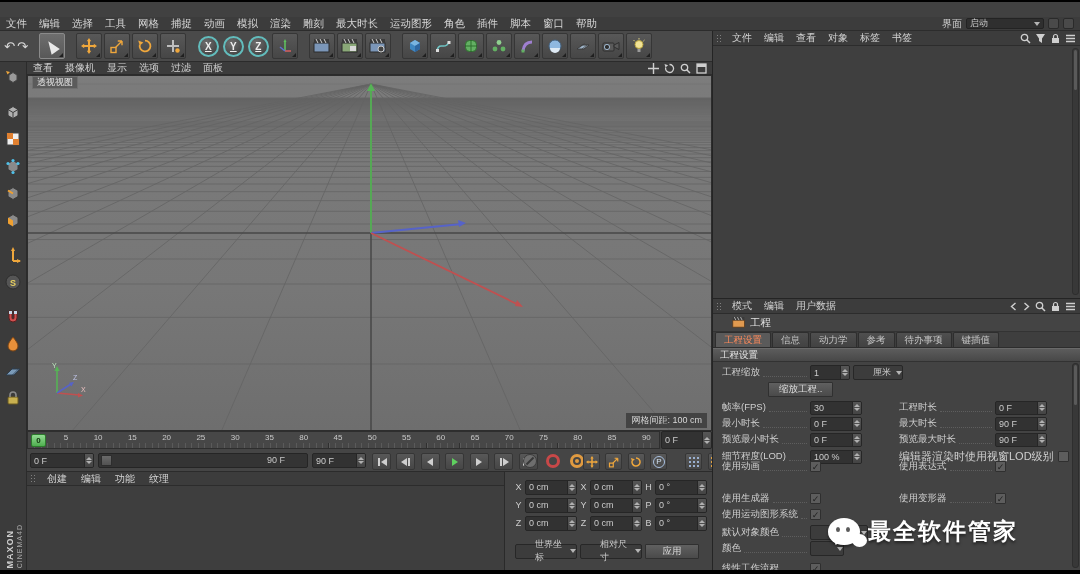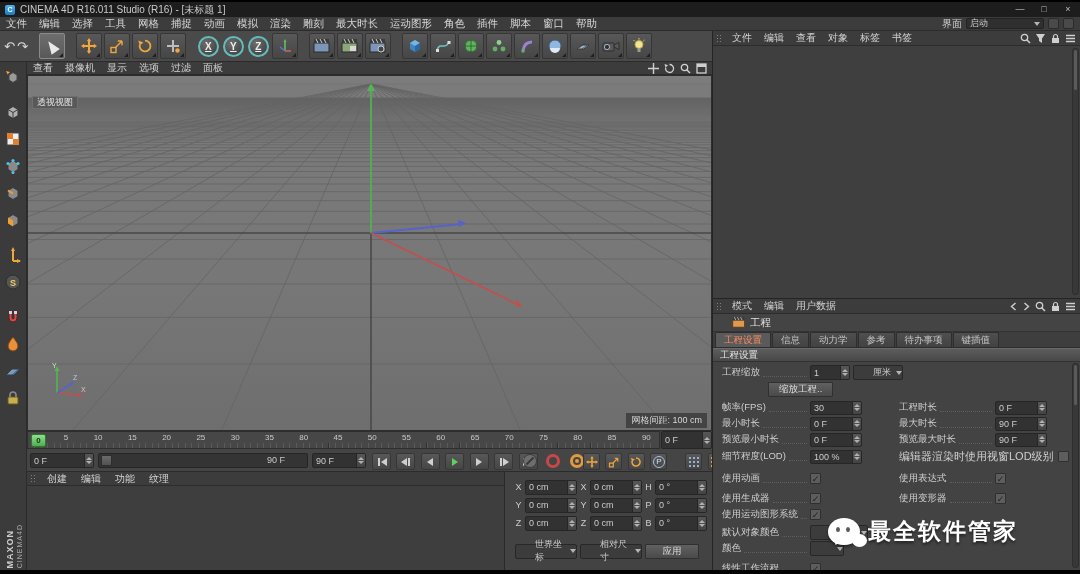--- a/index.html
+++ b/index.html
@@ -39,21 +39,21 @@
   .branding{position:absolute;left:0;bottom:2px;width:27px;height:108px;display:flex;justify-content:center;align-items:flex-end;gap:1px}
   .vert{writing-mode:vertical-rl;transform:rotate(180deg);color:#a8a8a8;letter-spacing:1px}
   .vert.b1{font-size:9px;font-weight:bold;color:#cfcfcf}
   .vert.b2{font-size:7px}
 
   
   .vp-menu{position:absolute;left:27px;top:60px;width:685px;height:13px;background:#3c3c3c;border-bottom:1px solid #2b2b2b;display:flex;align-items:center;font-size:10px;color:#d2d2d2}
   .vp-menu .menu-item{padding:0 6px}
   .vp-corner{margin-left:auto;display:flex;align-items:center;gap:5px;padding-right:5px}
   .vp-canvas{position:absolute;left:27px;top:73px;width:685px;height:356px;background:linear-gradient(#7d7d7d 0px,#7b7b7b 10px,#777 60%,#6e6e6e);border:1px solid #2d2d2d;overflow:hidden}
-  .vp-label{position:absolute;left:4px;top:20px;background:rgba(88,88,88,.9);border:1px solid #6f6f6f;color:#e3e3e3;font-size:9px;padding:0 4px;line-height:11px}
+  .vp-label{position:absolute;left:4px;top:0;background:rgba(88,88,88,.9);border:1px solid #6f6f6f;color:#e3e3e3;font-size:9px;padding:0 4px;line-height:11px}
   .grid-spacing{position:absolute;right:4px;bottom:2px;background:rgba(62,62,62,.9);color:#d8d8d8;font-size:9px;padding:1px 5px}
   .mini-gizmo{position:absolute;left:14px;bottom:28px}
 
   
   .ruler{position:absolute;left:27px;top:429px;width:633px;height:18px;background:#474747;border:1px solid #2e2e2e}
   .ticks{position:absolute;left:6px;right:8px;top:1px;display:flex;justify-content:space-between;font-size:8px;color:#c9c9c9}
   .ruler-ticks-bg{position:absolute;left:6px;right:8px;bottom:0;height:5px;
      background-image:repeating-linear-gradient(to right,#5a5a5a 0 1px,transparent 1px 6.55px),repeating-linear-gradient(to right,#2f2f2f 0 1px,transparent 1px 32.7px)}
   .playhead{position:absolute;left:3px;top:2px;width:15px;height:13px;background:linear-gradient(#93dc93,#4fae4f);border:1px solid #2c7a2c;border-radius:2px;color:#12330f;font-size:8px;text-align:center;line-height:12px;font-weight:bold}
   .frame-box{position:absolute;left:661px;top:429px;width:51px;height:18px}
@@ -131,29 +131,20 @@
   .wm-bubble::before{content:"";position:absolute;right:-7px;bottom:-2px;width:15px;height:13px;background:#fff;border-radius:50%}
   .wm-bubble::after{content:"";position:absolute;left:3px;bottom:-5px;width:0;height:0;border:5px solid transparent;border-top:7px solid #fff;transform:rotate(18deg)}
   .wm-eye{position:absolute;top:9px;width:4px;height:5px;background:#5a5a5a;border-radius:50%}
   .wm-text{font-size:23px;font-weight:bold;color:#fff;letter-spacing:2px;text-shadow:0 2px 3px rgba(0,0,0,.55)}
 </style>
 </head>
 <body>
 
 <div class="window">
 
-  <div class="titlebar">
-    <div class="app-icon">C</div>
-    <span>CINEMA 4D R16.011 Studio (R16) - [未标题 1]</span>
-    <div class="win-controls">
-      <span class="win-btn">—</span>
-      <span class="win-btn">□</span>
-      <span class="win-btn close">×</span>
-    </div>
-  </div>
 
   <div class="menubar">
     <span style="display:flex">
         <span class="menu-item">文件</span>
         <span class="menu-item">编辑</span>
         <span class="menu-item">选择</span>
         <span class="menu-item">工具</span>
         <span class="menu-item">网格</span>
         <span class="menu-item">捕捉</span>
         <span class="menu-item">动画</span>
@@ -1018,21 +1009,21 @@
                   <i class="d"></i>
                 </span>
               </div>
             </div>
           <div class="h2" style="gap:4px">
               <span class="albl" style="font-size:11px">编辑器渲染时使用视窗LOD级别</span>
             <span class="chk"></span>
             </div>
         </div>
 
-        <div class="arow" style="top:108px">
+        <div class="arow" style="top:96px">
           <div class="h1">
               <div class="lw">
                 <span class="albl">使用动画</span>
                 <span class="ldr"></span>
               </div>
             <span class="chk">✓</span>
             </div>
           <div class="h2">
               <div class="lw2">
                 <span class="albl">使用表达式</span>

